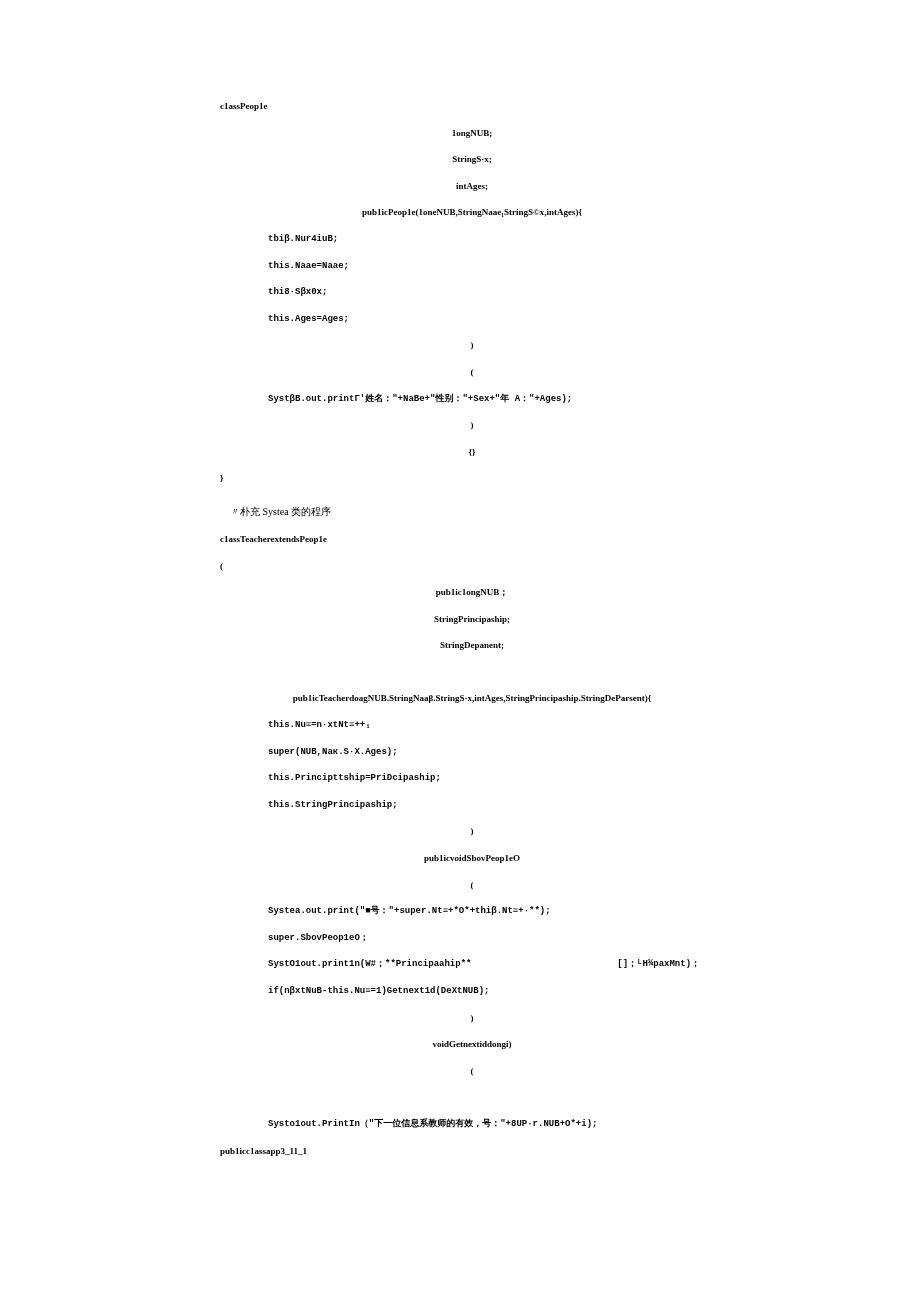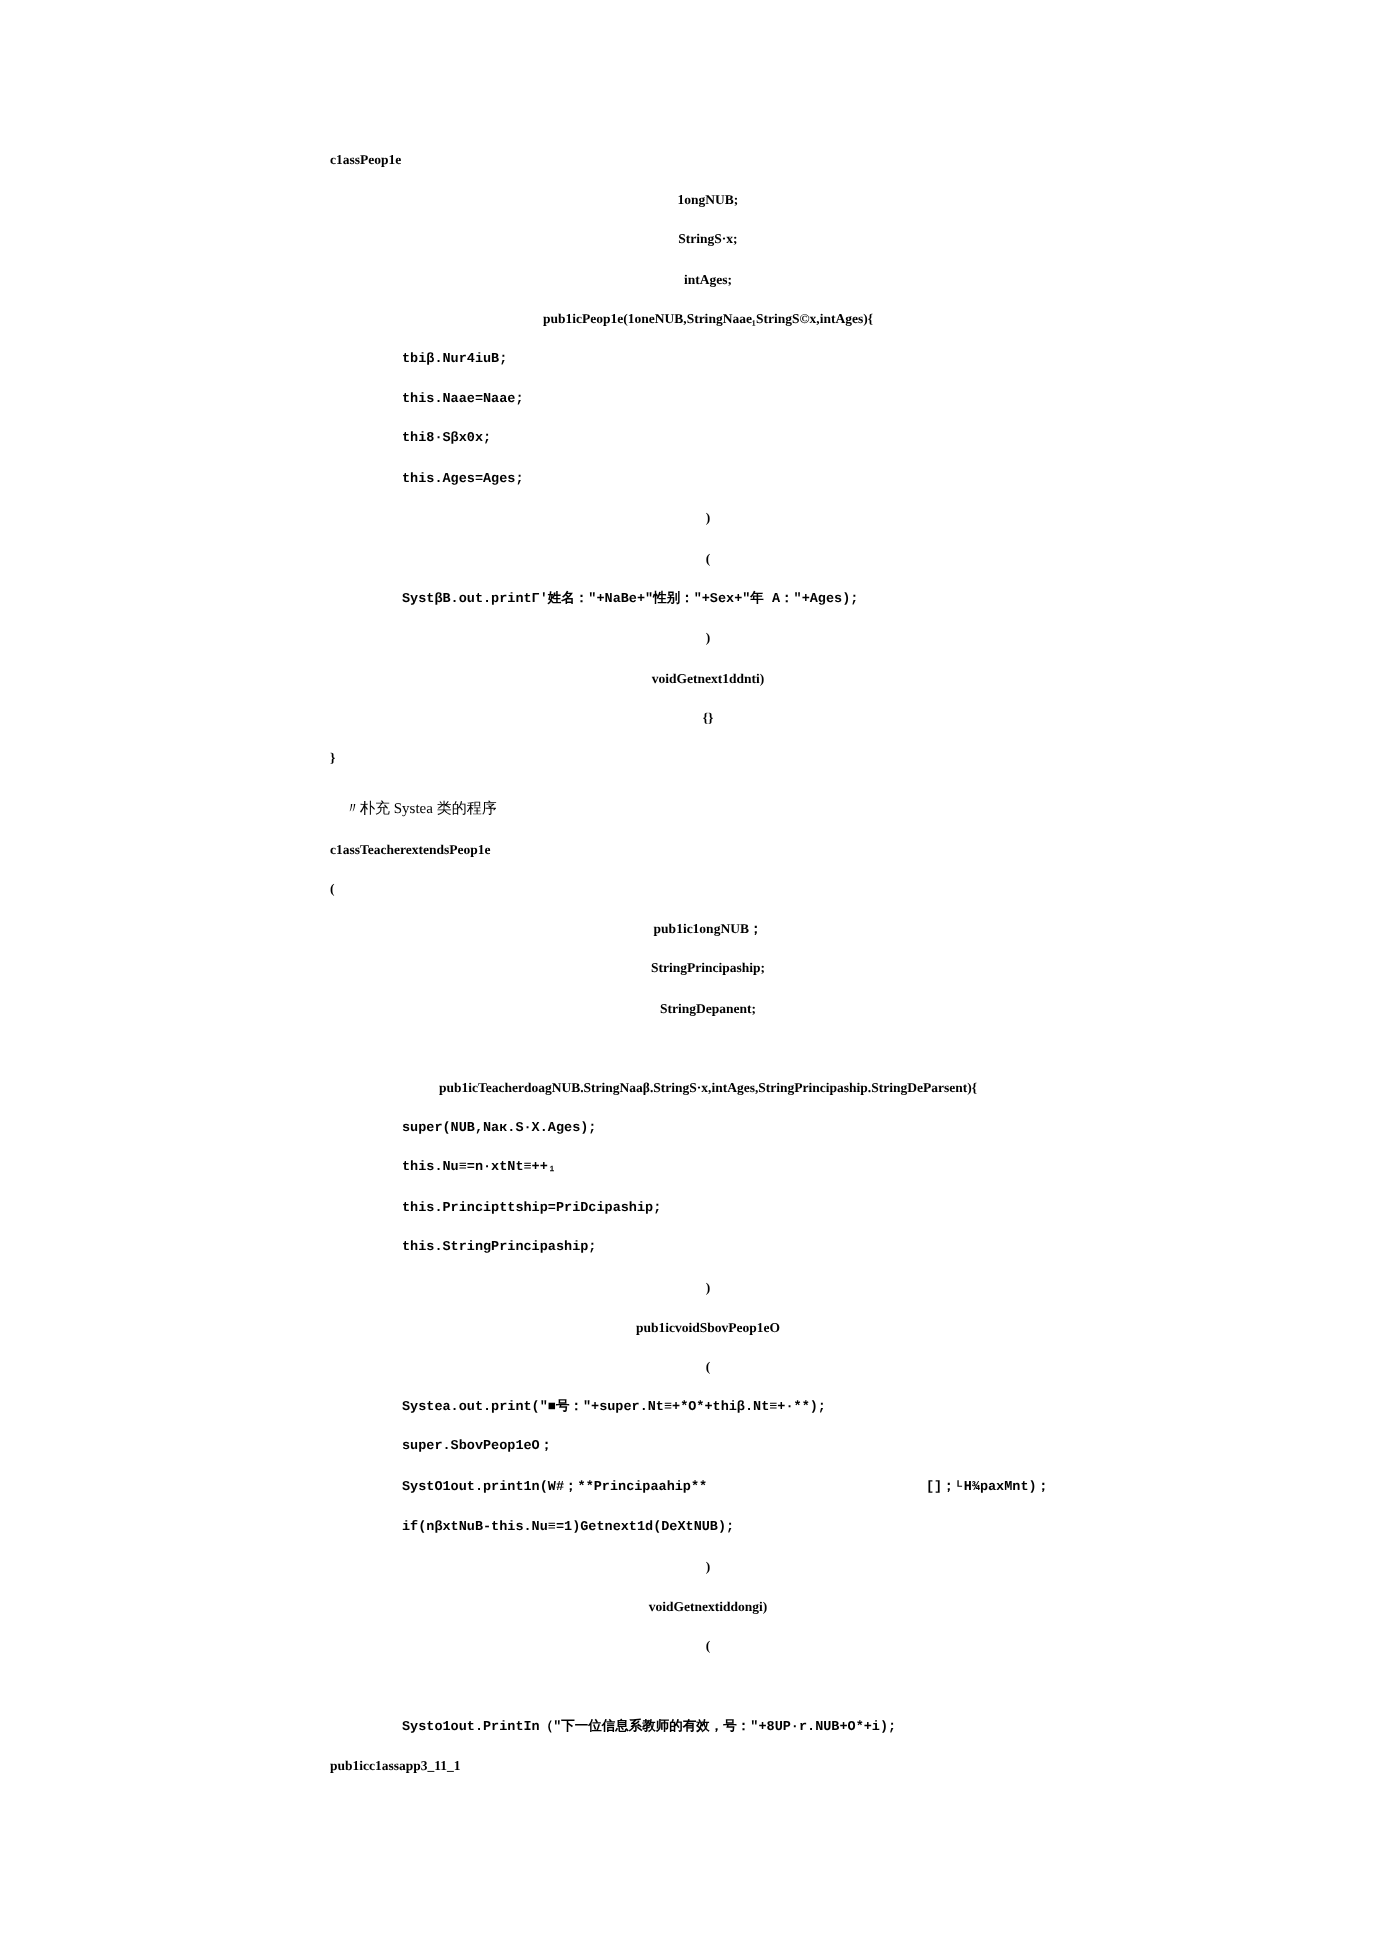--- a/index.html
+++ b/index.html
@@ -42,35 +42,34 @@
       <div class="code-line indent-1">intAges;</div>
       <div class="code-line indent-1">pub1icPeop1e(1oneNUB,StringNaae₁StringS©x,intAges){</div>
       <div class="code-line indent-2">tbiβ.Nur4iuB;</div>
       <div class="code-line indent-2">this.Naae=Naae;</div>
       <div class="code-line indent-2">thi8·Sβx0x;</div>
       <div class="code-line indent-2">this.Ages=Ages;</div>
       <div class="code-line indent-1">)</div>
       <div class="code-line indent-1">(</div>
       <div class="code-line indent-2">SystβB.out.printΓ'姓名："+NaBe+"性别："+Sex+"年 A："+Ages);</div>
       <div class="code-line indent-1">)</div>
-      <div class="code-line indent-1">voidGetnext1ddnti)</div>
       <div class="code-line indent-1">{}</div>
       <div class="code-line indent-0">}</div>
     </div>
   <div class="comment-line">〃朴充 Systea 类的程序</div>
   <div id="block2">
       <div class="code-line indent-0">c1assTeacherextendsPeop1e</div>
       <div class="code-line indent-0">(</div>
       <div class="code-line indent-1">pub1ic1ongNUB；</div>
       <div class="code-line indent-1">StringPrincipaship;</div>
       <div class="code-line indent-1">StringDepanent;</div>
       <div class="code-line indent-1">&nbsp;</div>
       <div class="code-line indent-1">pub1icTeacherdoagNUB.StringNaaβ.StringS·x,intAges,StringPrincipaship.StringDeParsent){</div>
+      <div class="code-line indent-2">this.Nu≡=n·xtNt≡++₁</div>
       <div class="code-line indent-2">super(NUB,Naк.S·X.Ages);</div>
-      <div class="code-line indent-2">this.Nu≡=n·xtNt≡++₁</div>
       <div class="code-line indent-2">this.Principttship=PriDcipaship;</div>
       <div class="code-line indent-2">this.StringPrincipaship;</div>
       <div class="code-line indent-1">)</div>
       <div class="code-line indent-1">pub1icvoidSbovPeop1eO</div>
       <div class="code-line indent-1">(</div>
       <div class="code-line indent-2">Systea.out.print("■号："+super.Nt≡+*O*+thiβ.Nt≡+·**);</div>
       <div class="code-line indent-2">super.SbovPeop1eO；</div>
       <div class="code-line indent-2">SystO1out.print1n(W#；**Principaahip**                           []；ᴸH¾paxMnt)；</div>
       <div class="code-line indent-2">if(nβxtNuB-this.Nu≡=1)Getnext1d(DeXtNUB);</div>
       <div class="code-line indent-1">)</div>

